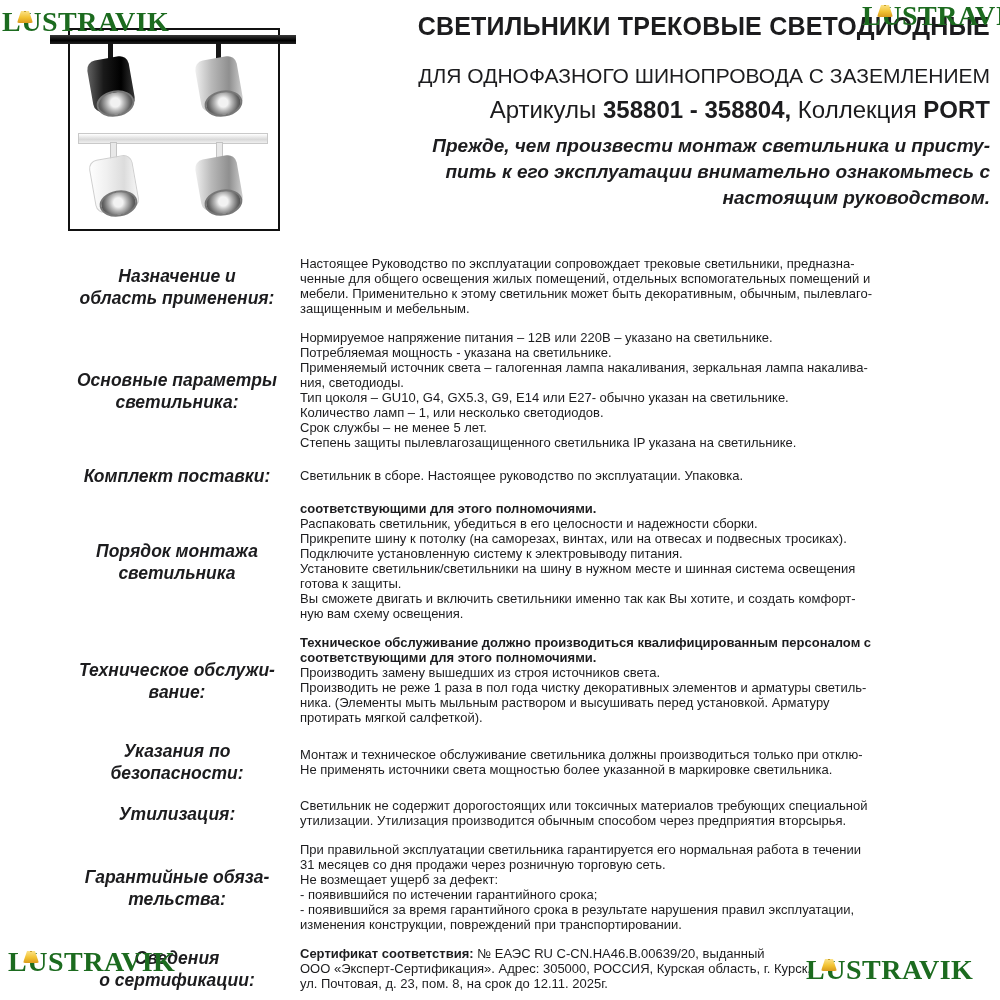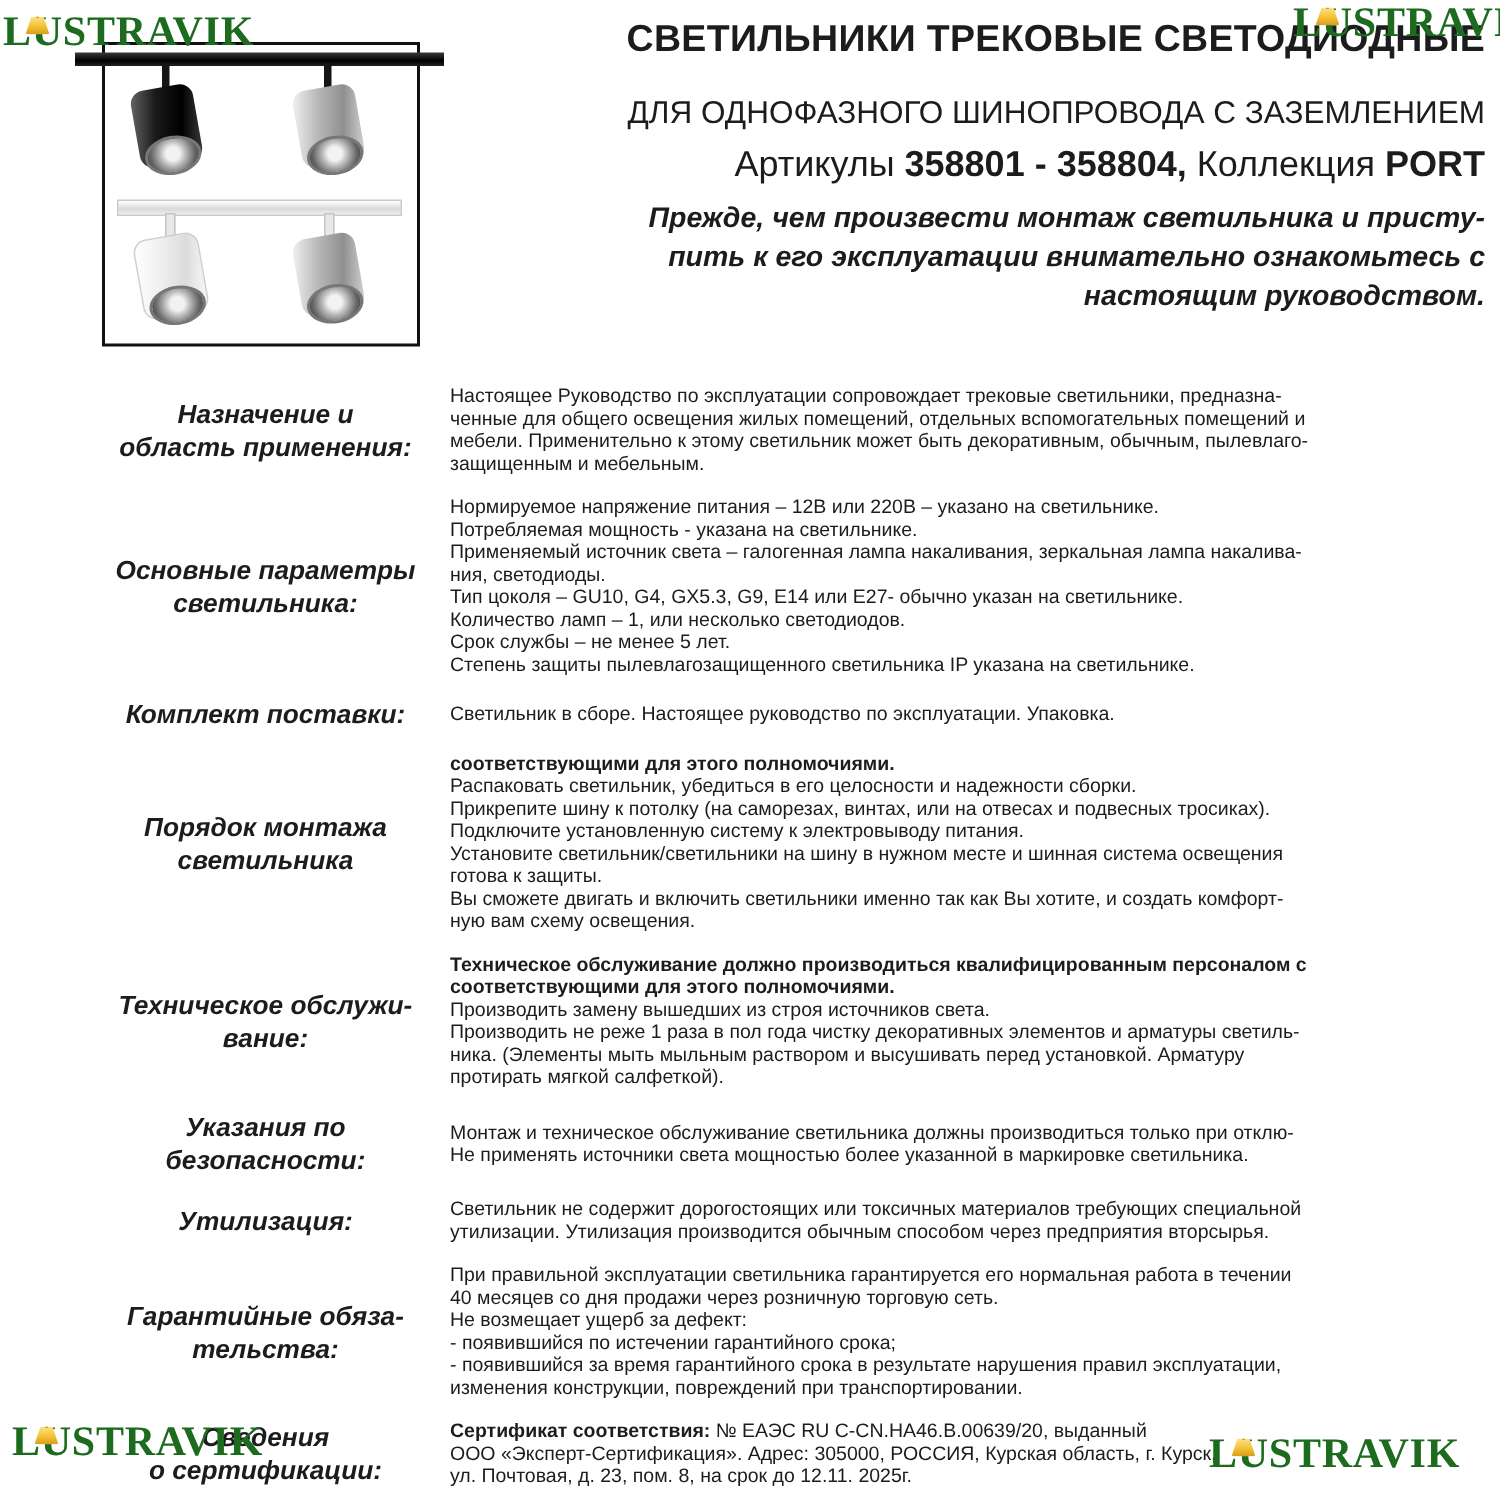--- a/index.html
+++ b/index.html
@@ -187,21 +187,21 @@
       </div>
   </div>
 
   <div class="section">
     <div class="sec-label">
         <div>Гарантийные обяза-</div>
         <div>тельства:</div>
       </div>
     <div class="sec-body">
         <div class="bodyline"><span>При правильной эксплуатации светильника гарантируется его нормальная работа в течении</span></div>
-        <div class="bodyline"><span>40 месяцев со дня продажи через розничную торговую сеть.</span></div>
+        <div class="bodyline"><span>31 месяцев со дня продажи через розничную торговую сеть.</span></div>
         <div class="bodyline"><span>Не возмещает ущерб за дефект:</span></div>
         <div class="bodyline"><span>- появившийся по истечении гарантийного срока;</span></div>
         <div class="bodyline"><span>- появившийся за время гарантийного срока в результате нарушения правил эксплуатации,</span></div>
         <div class="bodyline"><span>изменения конструкции, повреждений при транспортировании.</span></div>
       </div>
   </div>
 
   <div class="section">
     <div class="sec-label">
         <div>Сведения</div>

